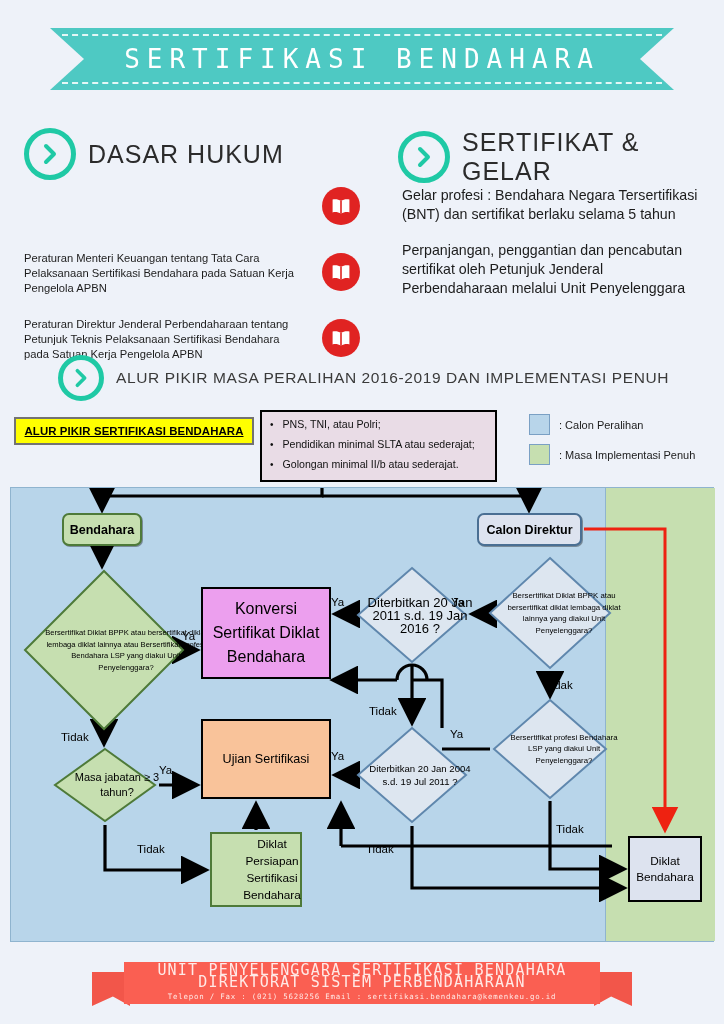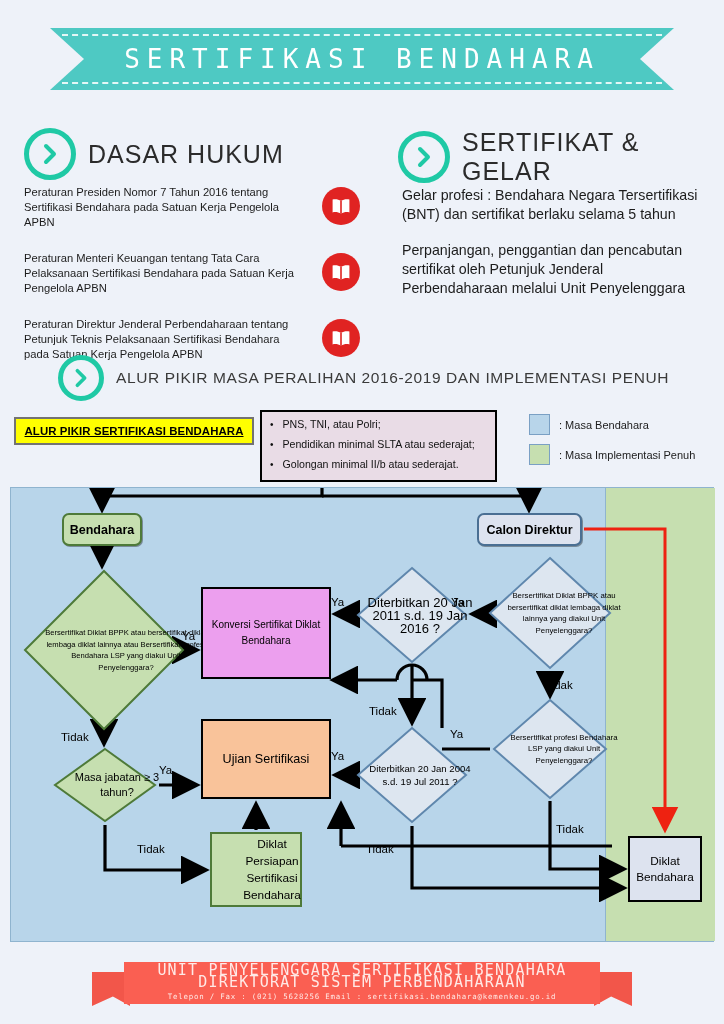--- a/index.html
+++ b/index.html
@@ -105,21 +105,21 @@
     border:2px solid #4e7a39;border-radius:7px;font-size:12.5px;font-weight:bold;color:#000;
     box-shadow:1px 1px 0 rgba(0,0,0,.35);
   }
   .n-calon{
     left:466px;top:25px;width:105px;height:33px;background:#dde3ef;
     border:2px solid #4a6f93;border-radius:7px;font-size:12.5px;font-weight:bold;color:#000;
     box-shadow:1px 1px 0 rgba(0,0,0,.35);
   }
   .n-konv{
     left:190px;top:99px;width:130px;height:92px;background:#ec9fee;
-    border:2.5px solid #000;font-size:10px;line-height:16px;color:#000;
+    border:2.5px solid #000;font-size:16px;line-height:24px;color:#000;
   }
   .n-ujian{
     left:190px;top:231px;width:130px;height:80px;background:#f9c39a;
     border:2.5px solid #000;font-size:12.6px;color:#000;
   }
   .n-diklatp{
     left:199px;top:344px;width:92px;height:75px;background:#c6dfb0;
     border:2px solid #4e7a39;font-size:11.8px;line-height:17px;color:#000;padding-left:32px;
   }
   .n-diklatb{
@@ -179,21 +179,20 @@
   <span class="chev">
     <svg width="22" height="22" viewBox="0 0 22 22">
         <path d="M7 3 L15 11 L7 19" fill="none" stroke="#1fc9a5" stroke-width="4" stroke-linecap="round" stroke-linejoin="round"></path>
       </svg>
   </span>
   <span class="sec-title">DASAR HUKUM</span>
 </div>
 
 <div class="law-list">
   <div class="law-item">
-    <div class="law-text">Peraturan Presiden Nomor 7 Tahun 2016 tentang Sertifikasi Bendahara pada Satuan Kerja Pengelola APBN</div>
     <div class="book">
       <svg width="20" height="17" viewBox="0 0 20 17">
           <path d="M10 3 C7.5 1.2 4 1 1.6 1.6 L1.6 14.4 C4 13.8 7.5 14 10 15.8 Z" fill="#fff"></path>
           <path d="M10 3 C12.5 1.2 16 1 18.4 1.6 L18.4 14.4 C16 13.8 12.5 14 10 15.8 Z" fill="#fff"></path>
           <rect x="9.2" y="3" width="1.6" height="12.8" fill="#e02322"></rect>
         </svg>
     </div>
   </div>
   <div class="law-item">
     <div class="law-text">Peraturan Menteri Keuangan tentang Tata Cara Pelaksanaan Sertifikasi Bendahara pada Satuan Kerja Pengelola APBN</div>
@@ -255,21 +254,21 @@
   </div>
   <div class="crit-li">
     <span class="b">•</span>
     <span>Golongan minimal II/b atau sederajat.</span>
   </div>
 </div>
 
 <div class="legend">
   <div class="leg-row">
     <span class="leg-sw blue"></span>
-    <span class="leg-tx">: Masa Bendahara</span>
+    <span class="leg-tx">: Calon Peralihan</span>
   </div>
   <div class="leg-row">
     <span class="leg-sw green"></span>
     <span class="leg-tx">: Masa Implementasi Penuh</span>
   </div>
 </div>
 
 <div class="flow">
   <div class="flow-green"></div>
 

